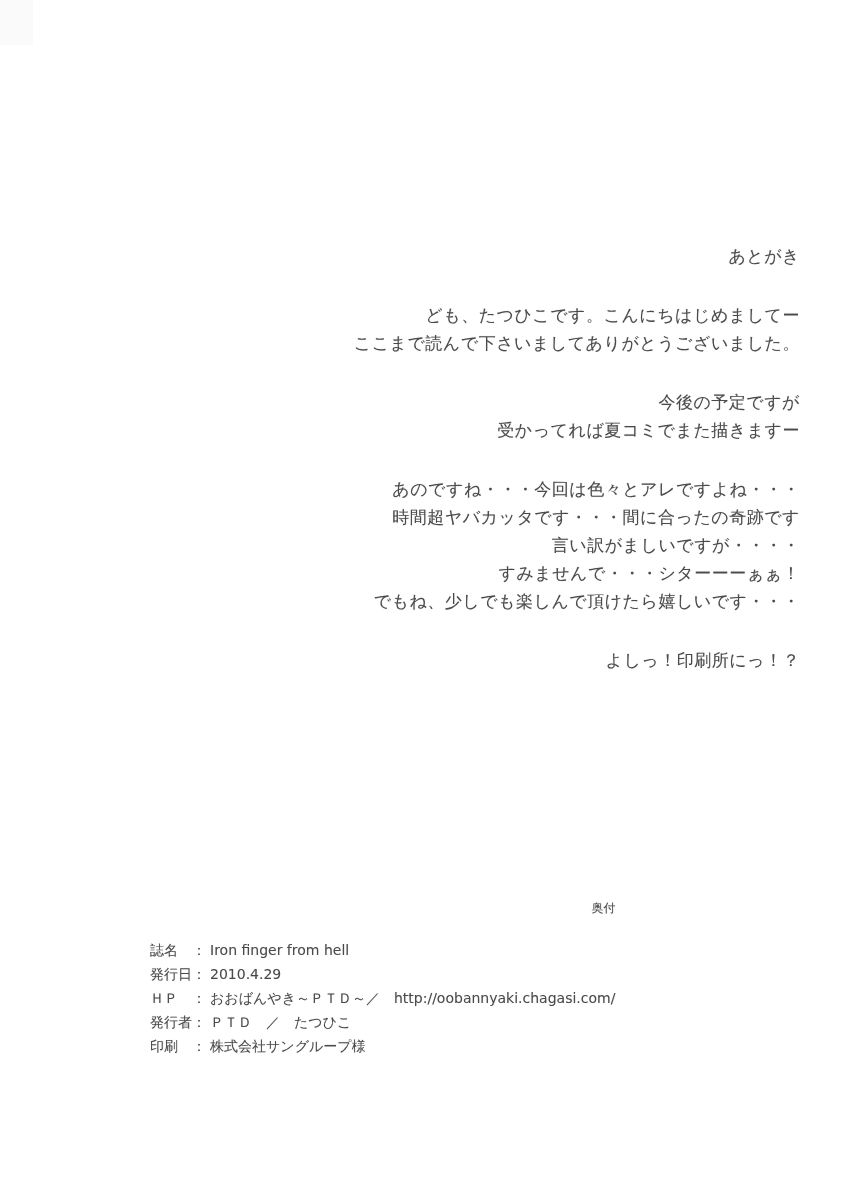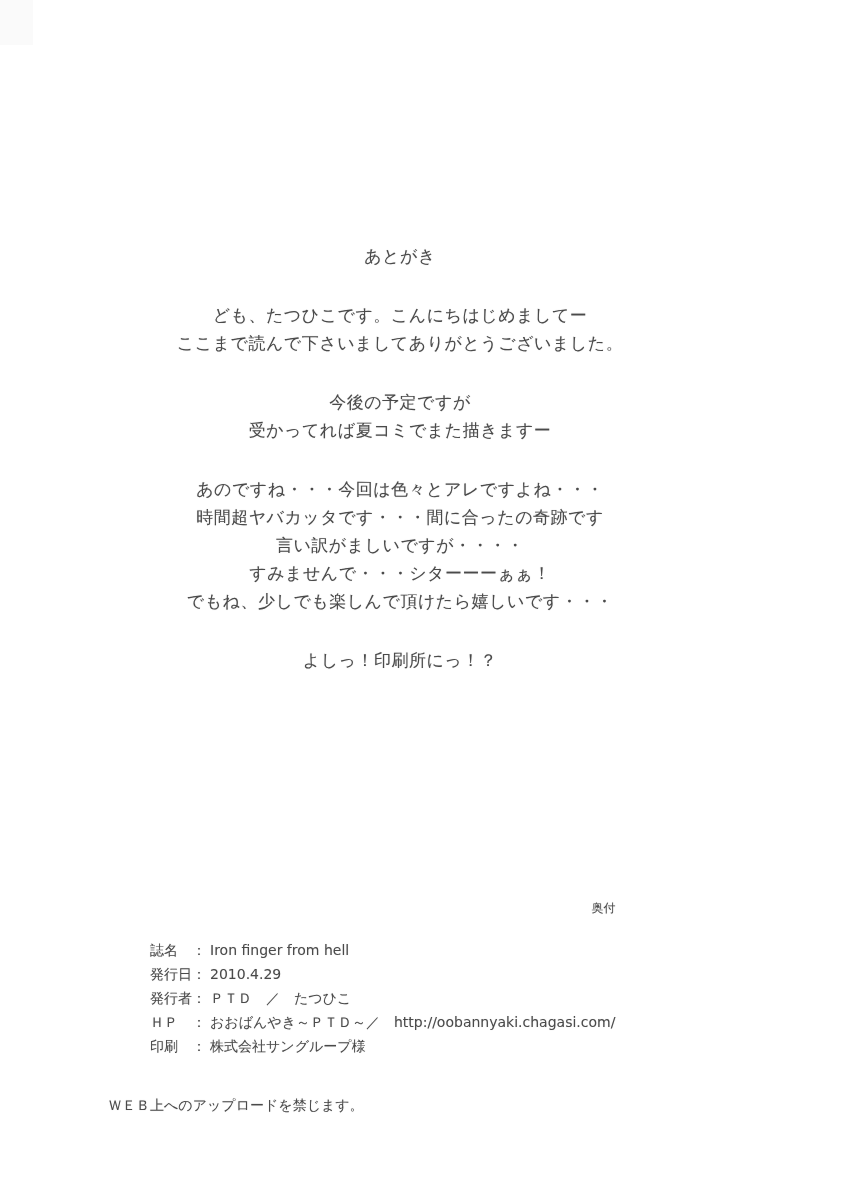--- a/index.html
+++ b/index.html
@@ -27,21 +27,21 @@
     width: 33px;
     height: 45px;
     background: #fafafa;
   }
   
   .afterword {
     position: absolute;
     top: 242px;
     left: 0;
     width: 800px;
-    text-align: center;
+    text-align: right;
     font-size: 17px;
     line-height: 28px;
     letter-spacing: 0.5px;
     color: #4a4a4a;
     text-shadow: 0 0 1px rgba(74,74,74,0.30);
   }
   .afterword .title {
     margin: 0 0 31px 0;
     font-size: 17px;
     font-weight: normal;
@@ -130,27 +130,26 @@
   <div class="colophon">
     <h2 class="colophon-title">奥付</h2>
 
     <div class="row">
       <span class="label">誌名</span><span class="sep">：</span><span class="value">Iron finger from hell</span>
     </div>
     <div class="row">
       <span class="label">発行日</span><span class="sep">：</span><span class="value">2010.4.29</span>
     </div>
     <div class="row">
-      <span class="label">発行者</span><span class="sep">：</span><span class="value">ＰＴＤ　／　たつひこ</span>
+      <span class="label">ＨＰ</span><span class="sep">：</span><span class="value">おおばんやき～ＰＴＤ～／　http://oobannyaki.chagasi.com/</span>
     </div>
     <div class="row">
-      <span class="label">ＨＰ</span><span class="sep">：</span><span class="value">おおばんやき～ＰＴＤ～／　http://oobannyaki.chagasi.com/</span>
+      <span class="label">発行者</span><span class="sep">：</span><span class="value">ＰＴＤ　／　たつひこ</span>
     </div>
     <div class="row">
       <span class="label">印刷</span><span class="sep">：</span><span class="value">株式会社サングループ様</span>
     </div>
   </div>
 
   <div class="disclaimer">
-    <div>ＷＥＢ上へのアップロードを禁じます。</div>
   </div>
 
 </div>
 
 </body></html>

